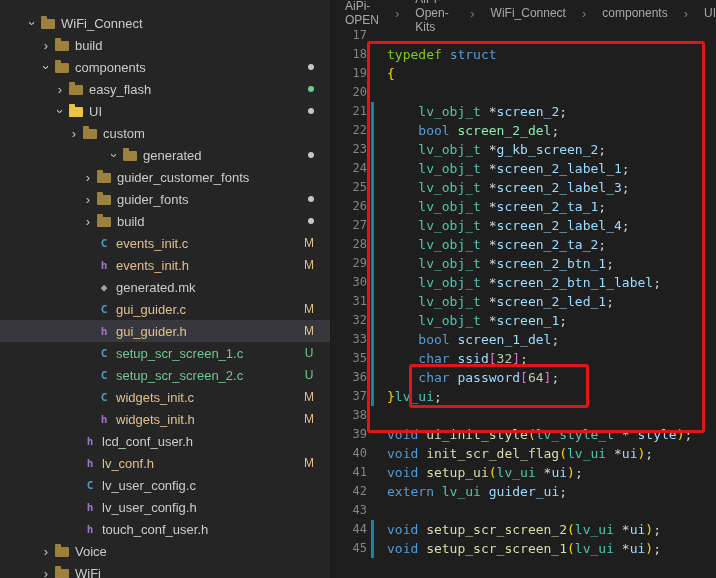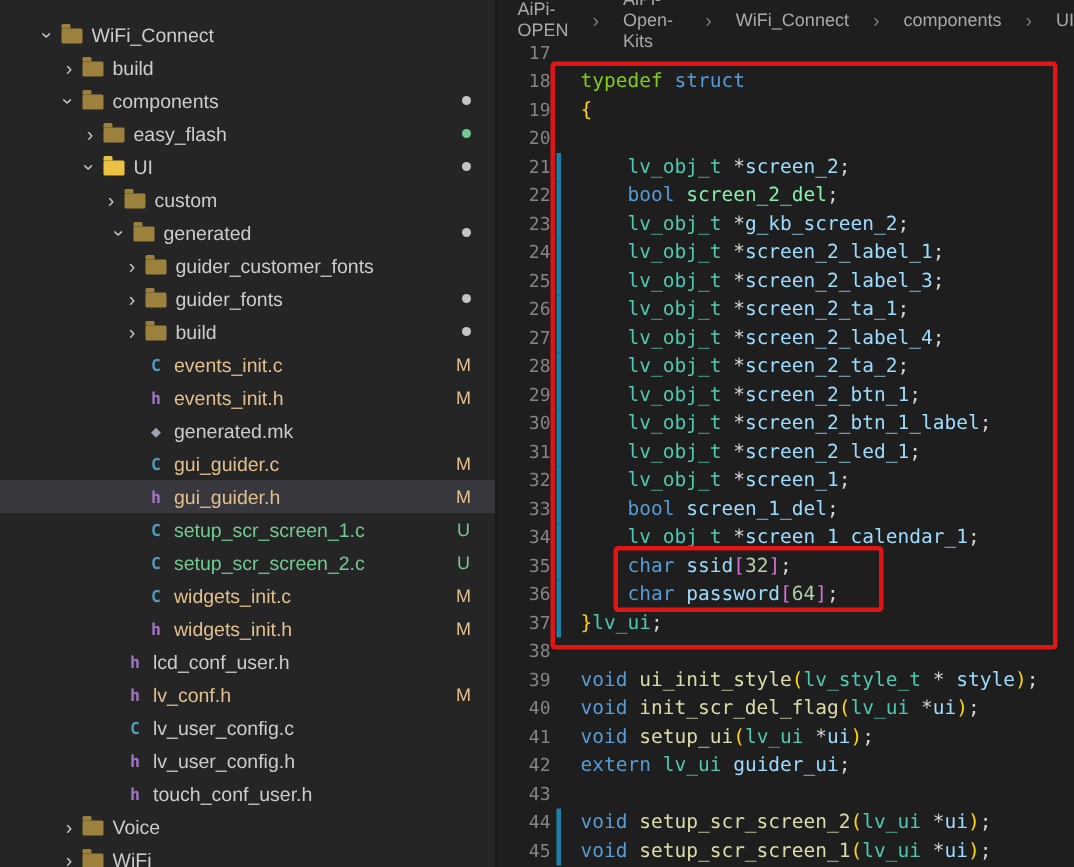--- a/index.html
+++ b/index.html
@@ -77,21 +77,21 @@
           <span class="label" style="color: rgb(204, 204, 204);">UI</span>
           <span class="spacer"></span>
           <span class="dot" style="background: rgb(197, 197, 197);"></span>
         </div>
         <div class="row" style="padding-left: 66px;">
           <span class="chevron">›</span>
           <span class="folder" style="background: rgb(156, 129, 61);"></span>
           <span class="label" style="color: rgb(204, 204, 204);">custom</span>
           <span class="spacer"></span>
         </div>
-        <div class="row" style="padding-left: 72px; justify-content: space-between;">
+        <div class="row" style="padding-left: 106px; justify-content: space-between;">
           <span class="chevron expanded">›</span>
           <span class="folder" style="background: rgb(156, 129, 61);"></span>
           <span class="label" style="color: rgb(204, 204, 204);">generated</span>
           <span class="spacer"></span>
           <span class="dot" style="background: rgb(197, 197, 197);"></span>
         </div>
         <div class="row" style="padding-left: 80px;">
           <span class="chevron">›</span>
           <span class="folder" style="background: rgb(156, 129, 61);"></span>
           <span class="label" style="color: rgb(204, 204, 204);">guider_customer_fonts</span>
@@ -323,27 +323,20 @@
           <span class="ctext"><span class="tok pun" style="color: rgb(212, 212, 212);">    </span><span class="tok type" style="color: rgb(78, 201, 176);">lv_obj_t</span><span class="tok pun" style="color: rgb(212, 212, 212);"> *</span><span class="tok var" style="color: rgb(156, 220, 254);">screen_1</span><span class="tok pun" style="color: rgb(212, 212, 212);">;</span></span>
         </div>
         <div class="cline">
           <span class="ln">33</span>
           <span class="gut">
             <span class="gbar" style="background: rgb(27, 129, 168);"></span>
           </span>
           <span class="ctext"><span class="tok pun" style="color: rgb(212, 212, 212);">    </span><span class="tok kw" style="color: rgb(86, 156, 214);">bool</span><span class="tok pun" style="color: rgb(212, 212, 212);"> </span><span class="tok var" style="color: rgb(156, 220, 254);">screen_1_del</span><span class="tok pun" style="color: rgb(212, 212, 212);">;</span></span>
         </div>
         <div class="cline">
-          <span class="ln">34</span>
-          <span class="gut">
-            <span class="gbar" style="background: rgb(27, 129, 168);"></span>
-          </span>
-          <span class="ctext"><span class="tok pun" style="color: rgb(212, 212, 212);">    </span><span class="tok type" style="color: rgb(78, 201, 176);">lv_obj_t</span><span class="tok pun" style="color: rgb(212, 212, 212);"> *</span><span class="tok var" style="color: rgb(156, 220, 254);">screen_1_calendar_1</span><span class="tok pun" style="color: rgb(212, 212, 212);">;</span></span>
-        </div>
-        <div class="cline">
           <span class="ln">35</span>
           <span class="gut">
             <span class="gbar" style="background: rgb(27, 129, 168);"></span>
           </span>
           <span class="ctext"><span class="tok pun" style="color: rgb(212, 212, 212);">    </span><span class="tok kw" style="color: rgb(86, 156, 214);">char</span><span class="tok pun" style="color: rgb(212, 212, 212);"> </span><span class="tok var" style="color: rgb(156, 220, 254);">ssid</span><span class="tok b2" style="color: rgb(218, 112, 214);">[</span><span class="tok num" style="color: rgb(181, 206, 168);">32</span><span class="tok b2" style="color: rgb(218, 112, 214);">]</span><span class="tok pun" style="color: rgb(212, 212, 212);">;</span></span>
         </div>
         <div class="cline">
           <span class="ln">36</span>
           <span class="gut">
             <span class="gbar" style="background: rgb(27, 129, 168);"></span>

